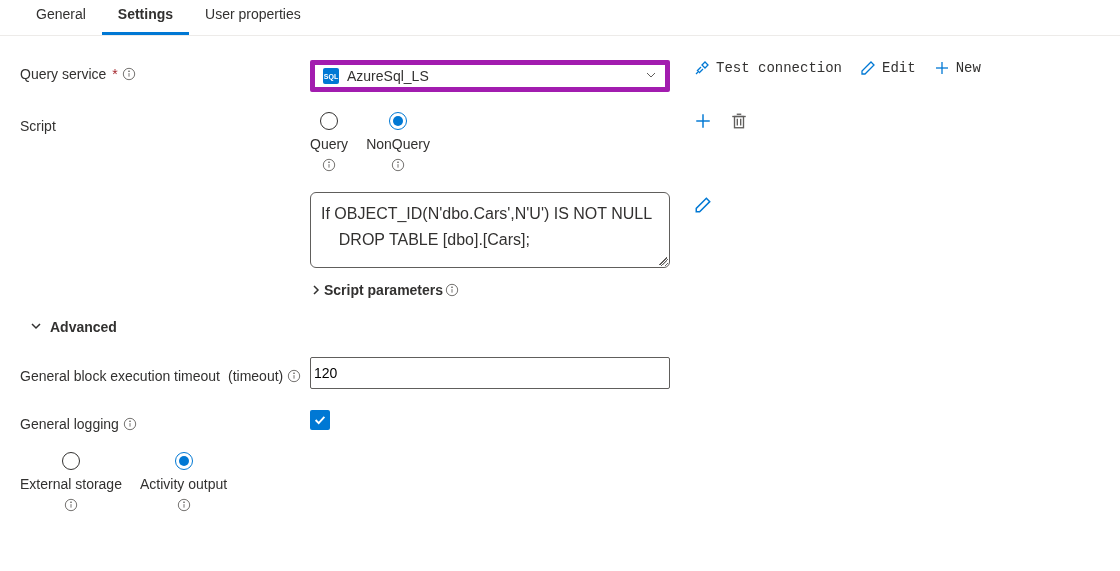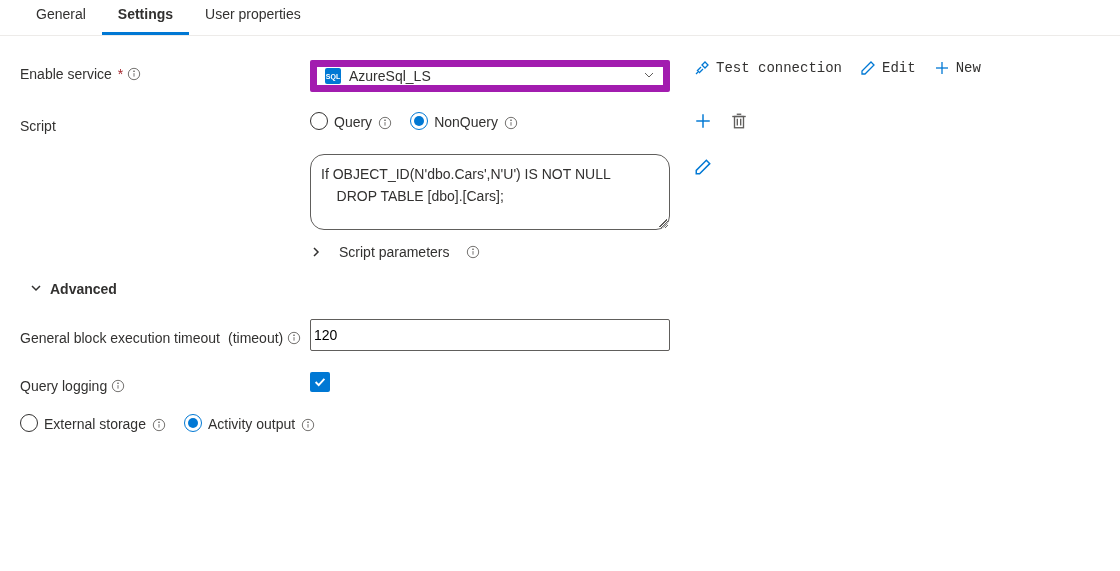--- a/index.html
+++ b/index.html
@@ -50,21 +50,21 @@
     .info-icon svg { width: 14px; height: 14px; }
     .field-col { width: 360px; }
     .action-col {
       display: flex;
       align-items: center;
       gap: 18px;
       padding-left: 24px;
       font-family: Liberation Mono, monospace;
     }
     .dropdown {
-      border: 7px solid #a21caf;
+      border: 5px solid #a21caf;
       border-radius: 2px;
       height: 32px;
       display: flex;
       align-items: center;
       padding: 0 8px;
       gap: 8px;
       background: #fff;
       cursor: pointer;
     }
     .sql-icon {
@@ -92,23 +92,24 @@
     .link-btn.muted { color: #323130; }
     .link-btn .icon { display: inline-flex; }
     .link-btn svg { width: 16px; height: 16px; }
     .radio-group {
       display: flex;
       align-items: center;
       gap: 18px;
     }
     .radio-item {
       display: inline-flex;
-      align-items: flex-end;
+      align-items: center;
       gap: 6px;
       cursor: pointer;
+      flex-direction: column;
     }
     .radio {
       width: 18px; height: 18px;
       border: 1px solid #323130;
       border-radius: 50%;
       display: inline-flex;
       align-items: center;
       justify-content: center;
     }
     .radio.selected { border-color: #0078d4; }
@@ -120,45 +121,45 @@
     }
     .icon-btn {
       color: #0078d4;
       cursor: pointer;
       display: inline-flex;
     }
     .icon-btn.muted { color: #605e5c; }
     .icon-btn svg { width: 18px; height: 18px; }
     .textarea {
       border: 1px solid #605e5c;
-      border-radius: 14px;
+      border-radius: 6px;
       padding: 8px 10px;
       min-height: 76px;
       width: 100%;
       white-space: pre-wrap;
-      font-size: 14px;
+      font-size: 16px;
       line-height: 1.6;
       resize: both;
       overflow: auto;
       position: relative;
     }
     .textarea::after {
       content: "";
       position: absolute;
       right: 2px; bottom: 2px;
       width: 8px; height: 8px;
       background:
         linear-gradient(135deg, transparent 0 50%, #605e5c 50% 60%, transparent 60% 70%, #605e5c 70% 80%, transparent 80%);
     }
     .expander {
       display: inline-flex;
       align-items: center;
-      gap: 17px;
-      cursor: pointer;
-      font-weight: 400;
+      gap: 2px;
+      cursor: pointer;
+      font-weight: 700;
       margin-top: 14px;
     }
     .expander .chev { display: inline-flex; }
     .expander .chev svg { width: 12px; height: 12px; }
     .section-row {
       display: inline-flex;
       align-items: center;
       gap: 8px;
       cursor: pointer;
       font-weight: 600;
@@ -191,21 +192,21 @@
 <div class="tabs">
   <div class="tab">General</div>
   <div class="tab active">Settings</div>
   <div class="tab">User properties</div>
 </div>
 
 <div class="content">
   
   <div class="row">
     <div class="label-col">
-      <span>Enable service</span>
+      <span>Query service</span>
       <span class="req">*</span>
       <span class="info-icon">
         <svg viewBox="0 0 16 16" fill="none" stroke="currentColor" stroke-width="1">
             <circle cx="8" cy="8" r="6.5"></circle>
             <line x1="8" y1="7" x2="8" y2="11"></line>
             <circle cx="8" cy="4.8" r="0.5" fill="currentColor"></circle>
           </svg>
       </span>
     </div>
     <div class="field-col">
@@ -356,21 +357,21 @@
       </span>
     </div>
     <div class="field-col">
       <input class="text-input" value="120" style="">
     </div>
   </div>
 
   
   <div class="row">
     <div class="label-col">
-      <span>Query logging</span>
+      <span>General logging</span>
       <span class="info-icon">
         <svg viewBox="0 0 16 16" fill="none" stroke="currentColor" stroke-width="1">
             <circle cx="8" cy="8" r="6.5"></circle>
             <line x1="8" y1="7" x2="8" y2="11"></line>
             <circle cx="8" cy="4.8" r="0.5" fill="currentColor"></circle>
           </svg>
       </span>
     </div>
     <div class="field-col">
       <span class="checkbox">

